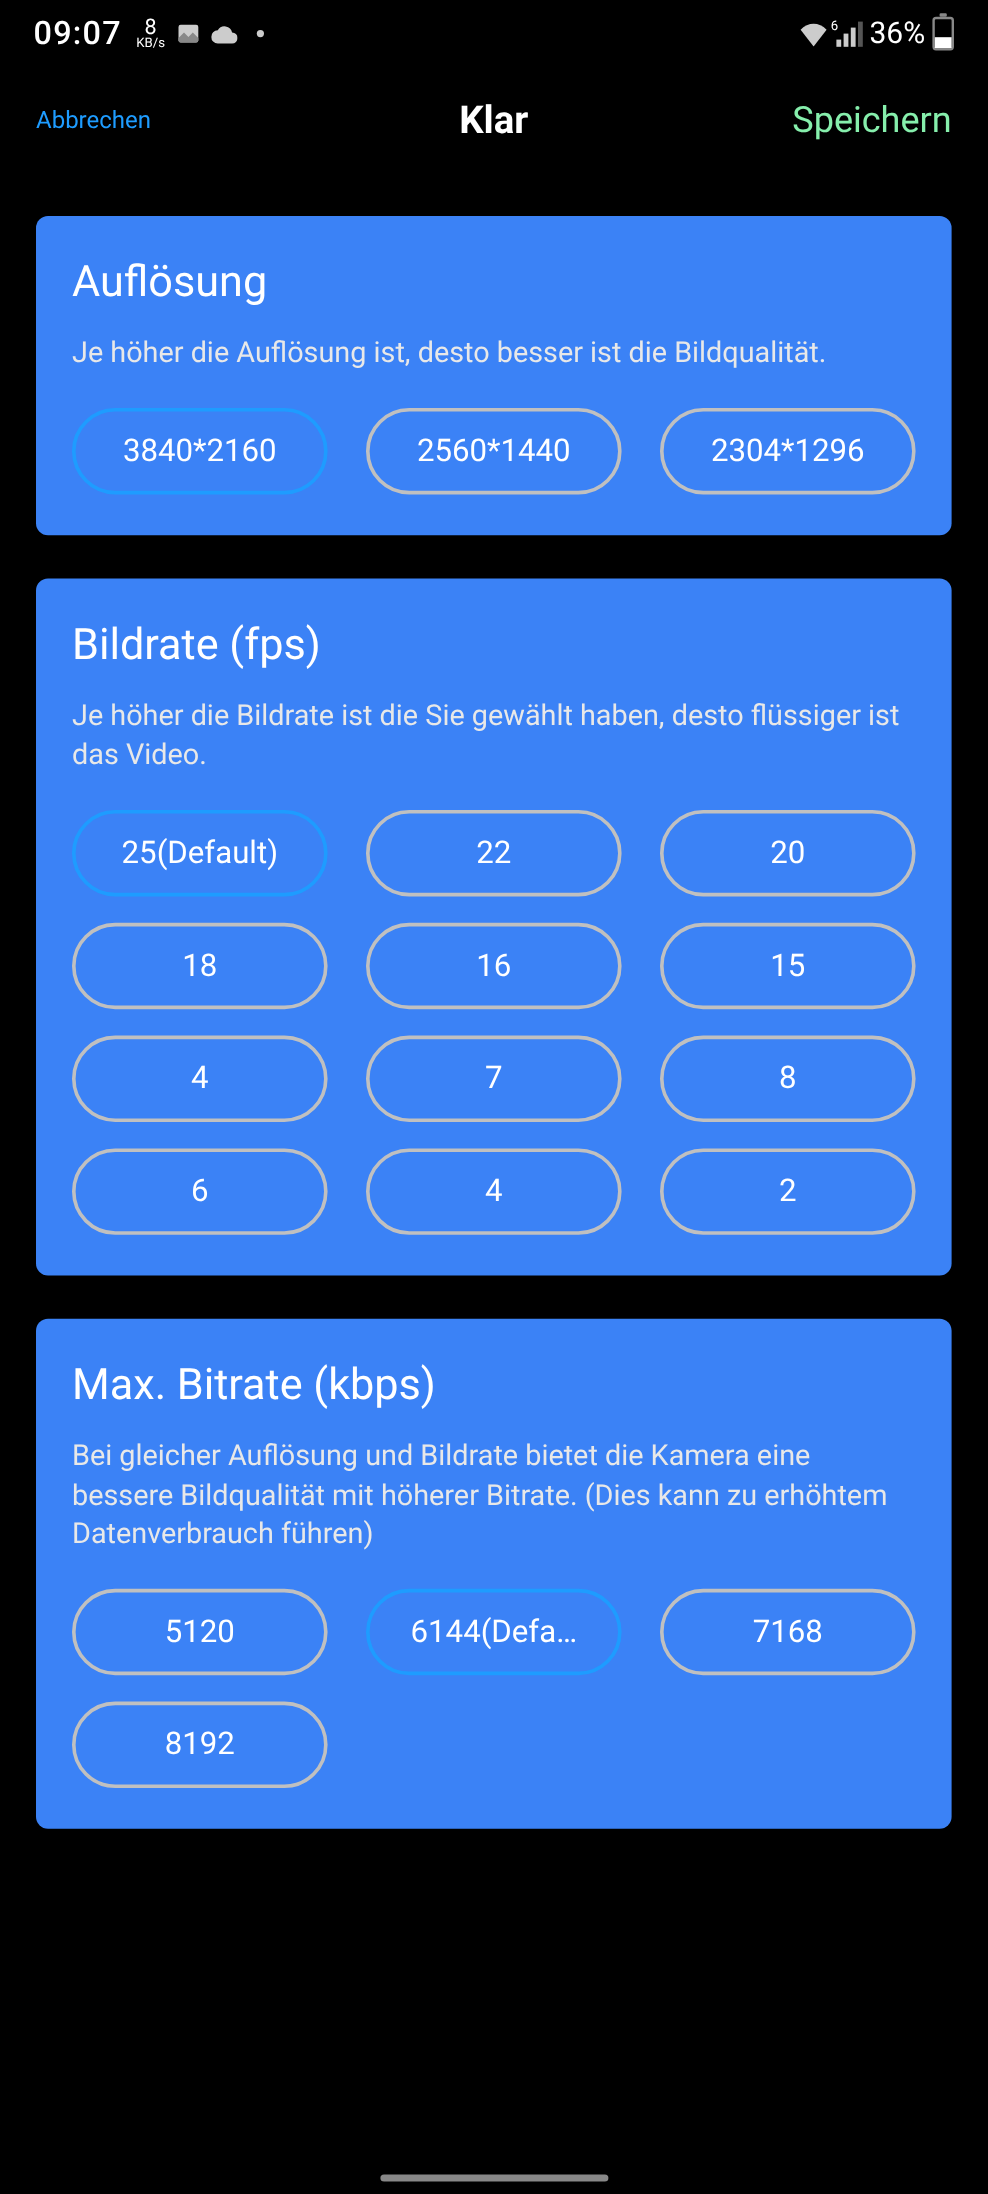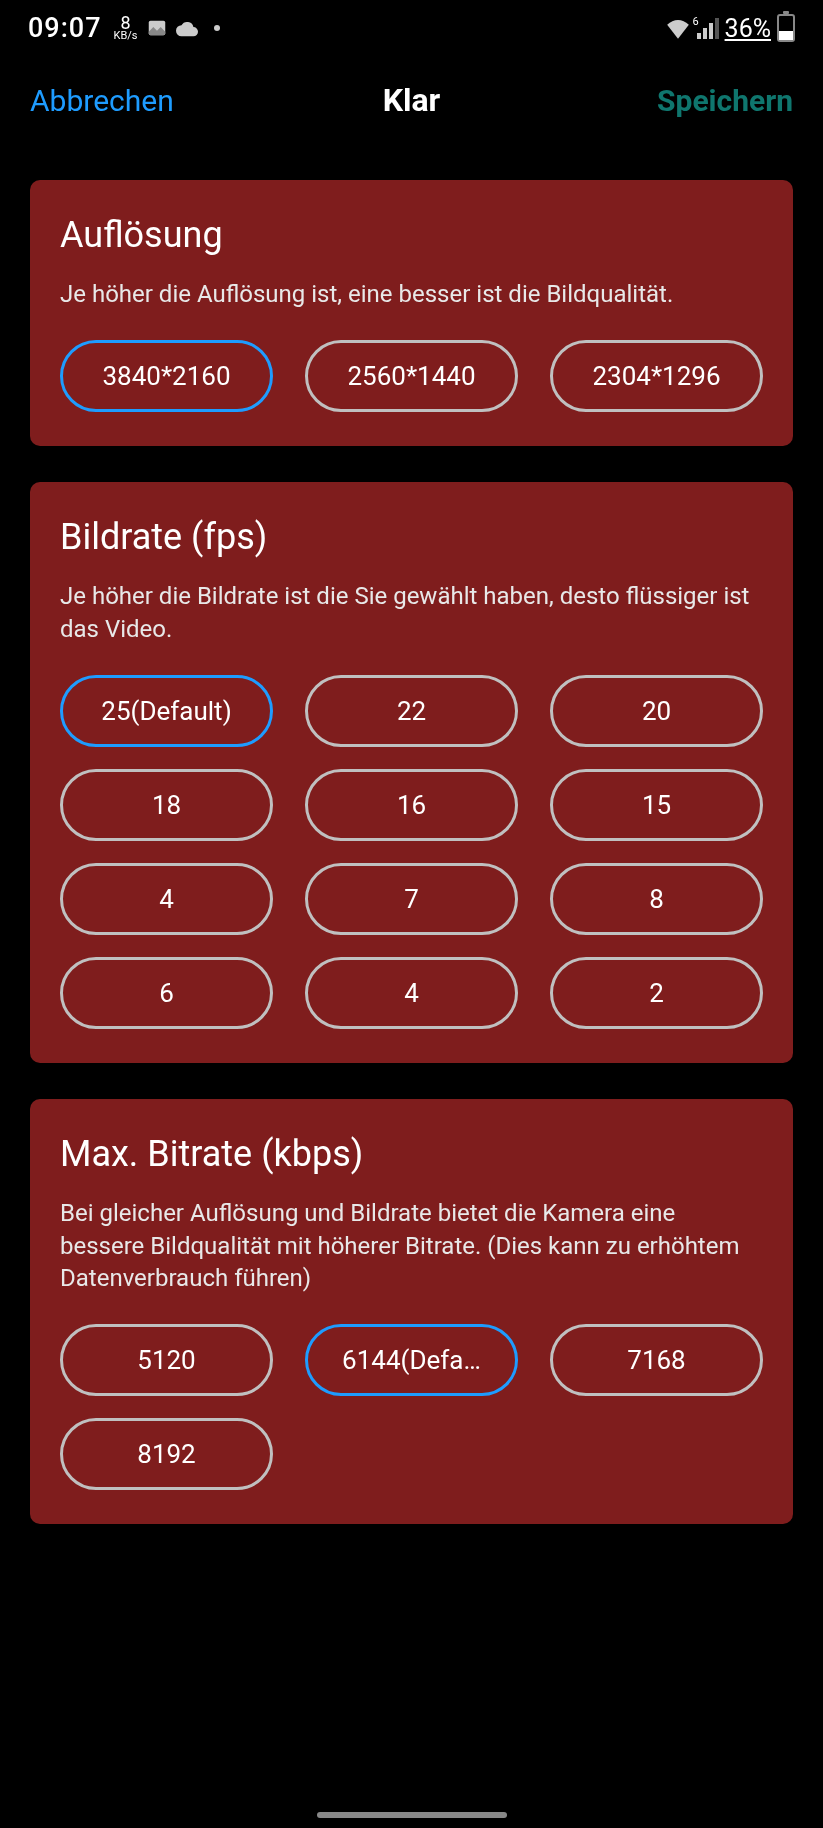--- a/index.html
+++ b/index.html
@@ -48,21 +48,20 @@
     font-size: 11px;
   }
   .status-right {
     display: flex;
     align-items: center;
     gap: 6px;
     font-size: 24px;
   }
   .battery-pct {
     font-size: 25px;
-    text-decoration: underline;
   }
   .battery-icon {
     width: 18px;
     height: 28px;
     border: 2px solid #888;
     border-radius: 3px;
     position: relative;
     display: flex;
     align-items: flex-end;
   }
@@ -88,45 +87,45 @@
   
   .header {
     height: 88px;
     display: flex;
     align-items: center;
     justify-content: space-between;
     padding: 0 30px;
   }
   .header-cancel {
     color: #1e9cff;
-    font-size: 30px;
+    font-size: 20px;
   }
   .header-title {
     color: #fff;
     font-size: 32px;
     font-weight: 700;
     position: absolute;
     left: 50%;
     transform: translateX(-50%);
   }
   .header-save {
-    color: #0f766e;
+    color: #86efac;
     font-size: 30px;
-    font-weight: 700;
+    font-weight: 400;
   }
   
   
   .content {
     padding: 36px 30px 0 30px;
     display: flex;
     flex-direction: column;
     gap: 36px;
   }
   .card {
-    background: #7f1d1d;
+    background: #3b82f6;
     border-radius: 10px;
     padding: 34px 30px 34px 30px;
   }
   .card-title {
     font-size: 36px;
     font-weight: 400;
     margin-bottom: 22px;
   }
   .card-desc {
     font-size: 24px;
@@ -234,21 +233,21 @@
 <div class="header">
   <span class="header-cancel">Abbrechen</span>
   <span class="header-title">Klar</span>
   <span class="header-save">Speichern</span>
 </div>
 
 <div class="content">
 
   <div class="card">
     <div class="card-title">Auflösung</div>
-    <div class="card-desc">Je höher die Auflösung ist, eine besser ist die Bildqualität.</div>
+    <div class="card-desc">Je höher die Auflösung ist, desto besser ist die Bildqualität.</div>
     <div class="pill-grid">
       <div class="pill selected">
           <span class="pill-text">3840*2160</span>
         </div>
       <div class="pill">
           <span class="pill-text">2560*1440</span>
         </div>
       <div class="pill">
           <span class="pill-text">2304*1296</span>
         </div>

